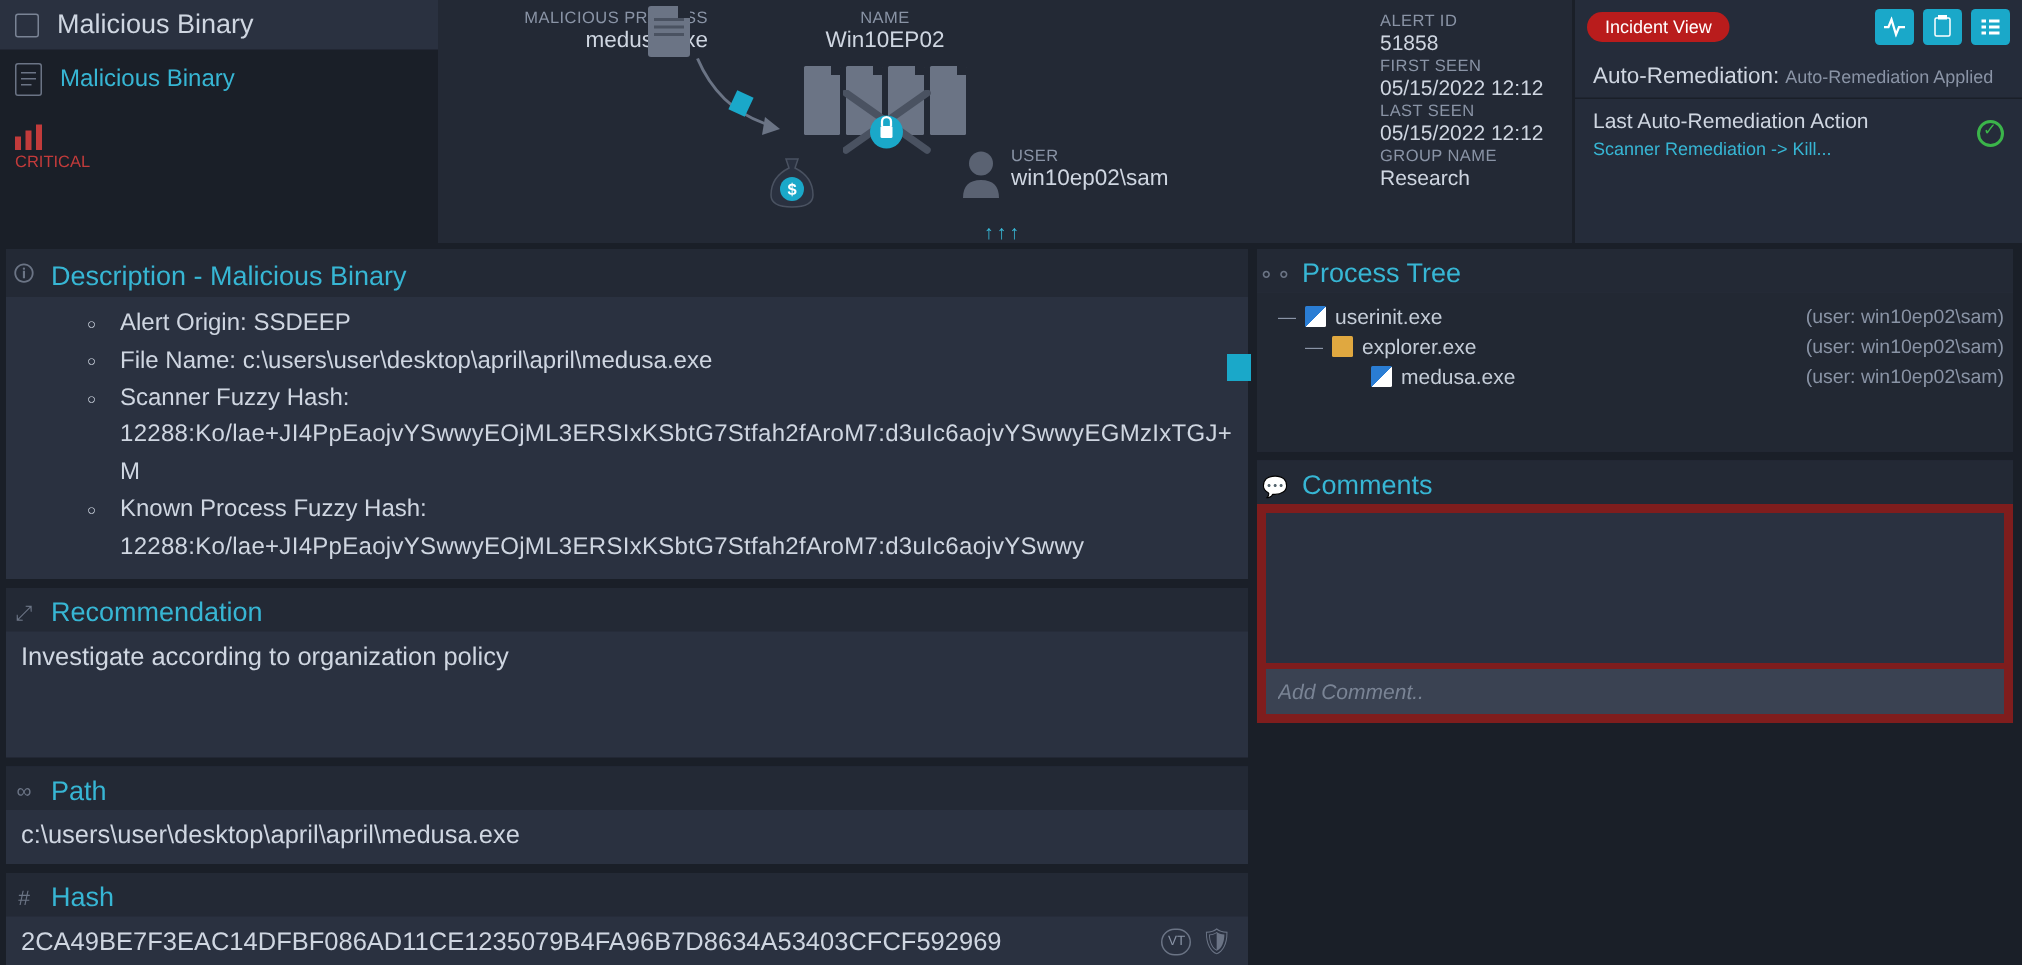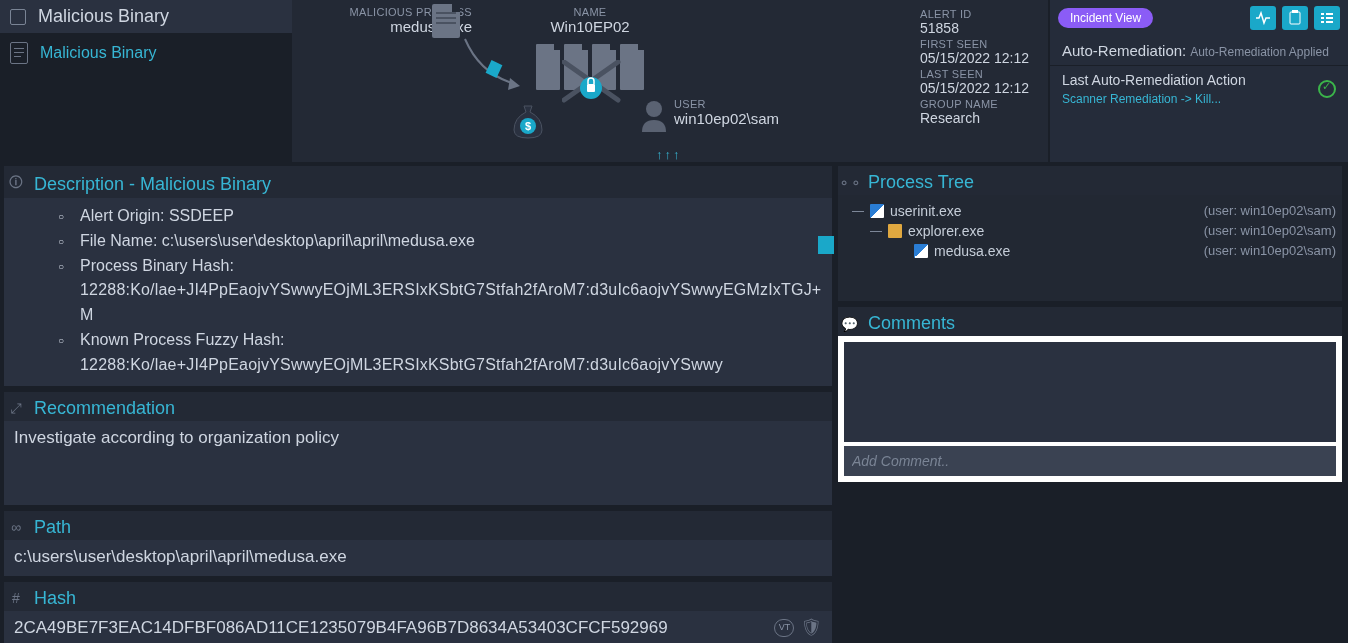--- a/index.html
+++ b/index.html
@@ -41,21 +41,21 @@
 .user-ico { position: absolute; left: 346px; top: 98px; }
 .user-txt { position: absolute; left: 382px; top: 98px; }
 .arrows-up { position: absolute; left: 364px; bottom: 0; color: #37b6d4; font-size: 13px; letter-spacing: 2px; }
 
 .meta { width: 136px; flex-shrink: 0; background: #232935; padding: 6px 8px; font-size: 12px; }
 .meta .lbl { margin-top: 2px; }
 .meta .val { font-size: 14px; margin-bottom: 2px; white-space: nowrap; }
 
 .right-top { width: 300px; flex-shrink: 0; background: #252c3a; border-left: 2px solid #1a1f28; }
 .rt-bar { display: flex; justify-content: space-between; align-items: center; padding: 6px 8px; }
-.inc-btn { background: #8b5cf6; color: #fff; font-size: 12px; padding: 3px 12px; border-radius: 12px; border: none; cursor: pointer; }
+.inc-btn { background: #b91c1c; color: #fff; font-size: 12px; padding: 3px 12px; border-radius: 12px; border: none; cursor: pointer; }
 .tool-icons { display: flex; gap: 6px; }
 .ti { width: 26px; height: 24px; background: #1aa8c9; border-radius: 3px; display: flex; align-items: center; justify-content: center; cursor: pointer; }
 .auto-rem { padding: 6px 12px; border-bottom: 1px solid #1a1f28; }
 .ar-title { font-size: 15px; color: #cfd6e1; }
 .ar-val { font-size: 12px; color: #8a94a6; }
 .lar { padding: 6px 12px; display: flex; justify-content: space-between; align-items: flex-start; }
 .lar-txt { font-size: 14px; color: #cfd6e1; margin-bottom: 4px; }
 .lar-link { font-size: 12px; color: #37b6d4; }
 .ok-circle { width: 18px; height: 18px; border: 2px solid #3bb54a; border-radius: 50%; position: relative; margin-top: 8px; }
 .ok-circle::after { content: "✓"; color: #3bb54a; font-size: 11px; position: absolute; left: 2px; top: -2px; }
@@ -84,21 +84,21 @@
 .tgl { color: #8a94a6; font-size: 12px; width: 12px; text-align: center; }
 .tgl.hidden { visibility: hidden; }
 .pico { width: 14px; height: 14px; display: inline-block; border-radius: 1px; }
 .pico.win { background: linear-gradient(135deg,#2a7dd4 50%,#fff 50%); }
 .pico.exp { background: #e0a840; }
 .tree-row .u { color: #8a94a6; font-size: 13px; }
 .tree-row.l1 { padding-left: 8px; }
 .tree-row.l2 { padding-left: 26px; }
 .tree-row.l3 { padding-left: 52px; }
 
-.comments-b { background: #ffffff; padding: 6px; }
+.comments-b { background: #7f1d1d; padding: 6px; }
 .cmt-area { background: #2a3140; height: 100px; margin-bottom: 4px; }
 .cmt-input { width: 100%; background: #3a4252; border: none; color: #cfd6e1; padding: 8px; font-size: 14px; font-style: italic; height: 30px; }
 .cmt-input::placeholder { color: #7a8495; }
 .cmt-foot { display: flex; justify-content: flex-end; margin-top: 6px; }
 .add-btn { background: #1aa8c9; color: #fff; border: none; padding: 4px 40px; font-size: 13px; cursor: pointer; }
 
 .hash-row { display:flex; align-items:center; justify-content:space-between; gap:8px; }
 .badge { width:20px; height:18px; border:1px solid #6b7485; border-radius:9px; font-size:9px; color:#8a94a6; display:flex; align-items:center; justify-content:center; }
 .shield { color:#6b7485; }
 </style>
@@ -109,20 +109,28 @@
   <div class="left-col">
     <div class="title-row">
       <span class="chk"></span>
       <span class="title-text">Malicious Binary</span>
     </div>
     <div class="subrow">
       <span class="doc-icon">
           <span class="l3"></span>
         </span>
       <span class="sub-link">Malicious Binary</span>
+    </div>
+    <div class="crit">
+      <div class="crit-bars">
+          <span></span>
+          <span></span>
+          <span></span>
+        </div>
+      <div class="crit-label">CRITICAL</div>
     </div>
   </div>
 
   <div class="diagram">
     <div class="mal-proc">
       <div class="lbl">MALICIOUS PROCESS</div>
       <div class="val">medusa.exe</div>
     </div>
     <div class="file-ico">
         <div class="file-lines">
@@ -224,21 +232,21 @@
   <div class="main">
     <div class="panel blue-edge">
       <div class="panel-h">
         <span class="pi">🛈</span>
         <span class="pt">Description - Malicious Binary</span>
       </div>
       <div class="panel-b">
         <ul>
           <li><span>Alert Origin:</span> <span>SSDEEP</span></li>
           <li><span>File Name:</span> <span>c:\users\user\desktop\april\april\medusa.exe</span></li>
-          <li><span>Process Binary Hash:</span><br><span class="code-line">12288:Ko/lae+JI4PpEaojvYSwwyEOjML3ERSIxKSbtG7Stfah2fAroM7:d3uIc6aojvYSwwyEGMzIxTGJ+M</span></li>
+          <li><span>Scanner Fuzzy Hash:</span><br><span class="code-line">12288:Ko/lae+JI4PpEaojvYSwwyEOjML3ERSIxKSbtG7Stfah2fAroM7:d3uIc6aojvYSwwyEGMzIxTGJ+M</span></li>
           <li><span>Known Process Fuzzy Hash:</span><br><span class="code-line">12288:Ko/lae+JI4PpEaojvYSwwyEOjML3ERSIxKSbtG7Stfah2fAroM7:d3uIc6aojvYSwwy</span></li>
         </ul>
       </div>
     </div>
 
     <div class="panel">
       <div class="panel-h">
         <span class="pi">⤢</span>
         <span class="pt">Recommendation</span>
       </div>

